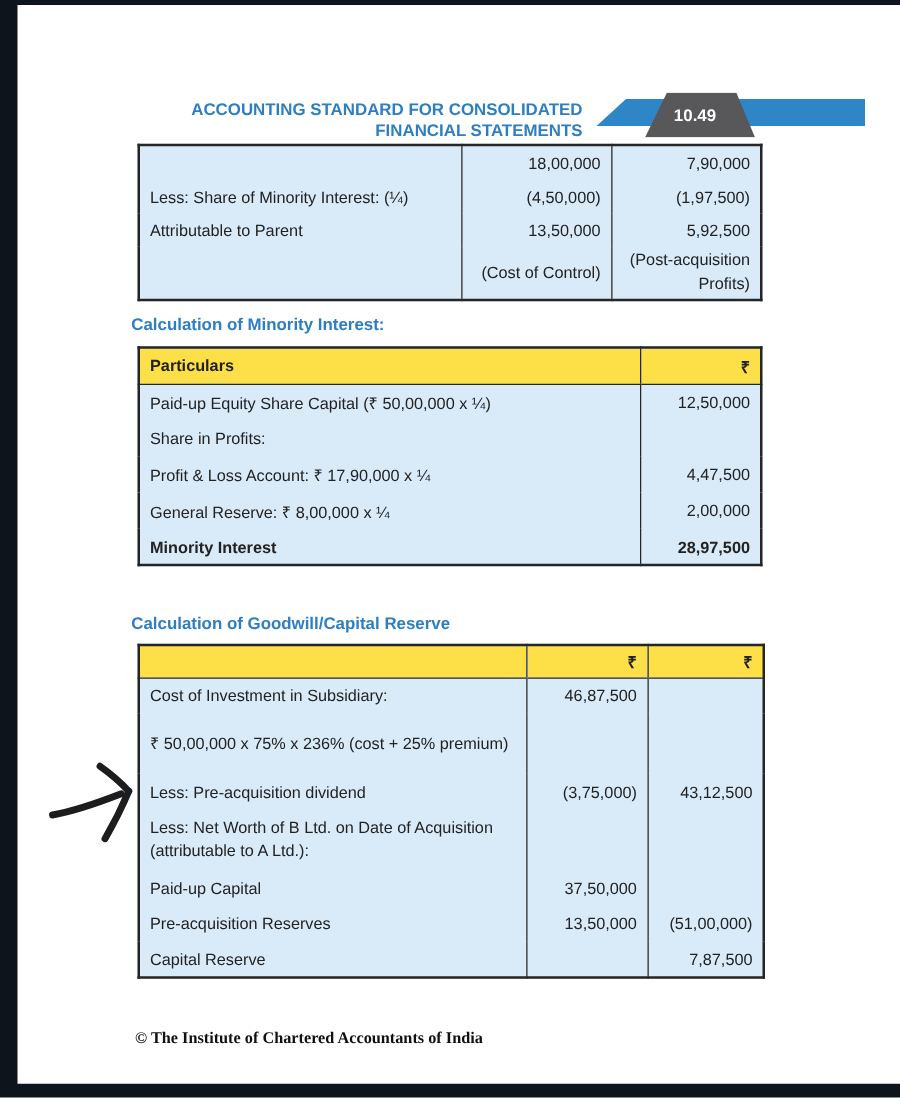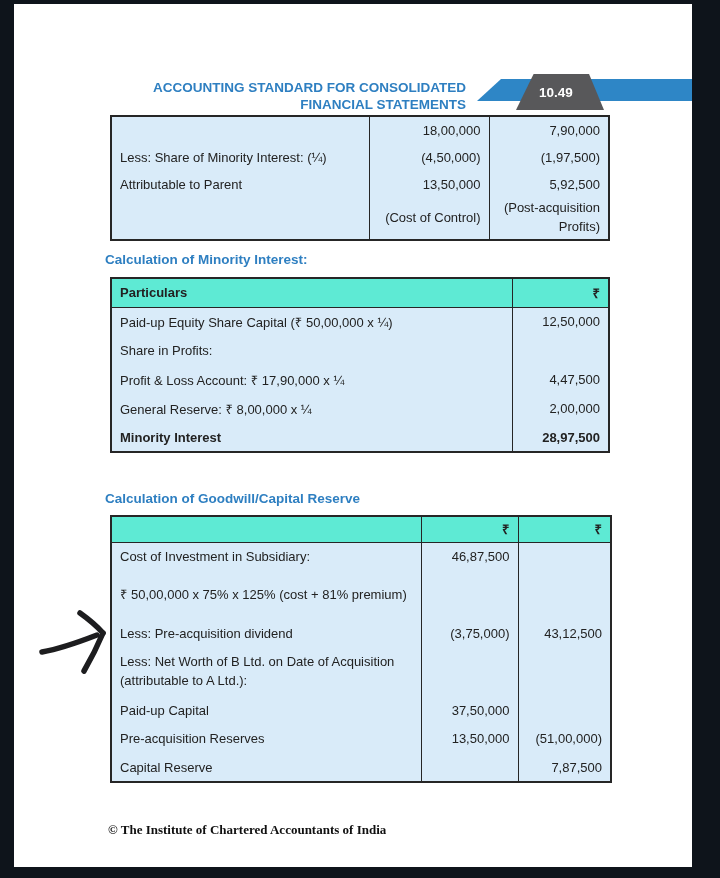--- a/index.html
+++ b/index.html
@@ -4,20 +4,21 @@
 <style>
   html,body{margin:0;padding:0;}
   body{
     width:720px;height:878px;overflow:hidden;position:relative;
     background:#0e141b;
     font-family:"Liberation Sans", sans-serif;
   }
   .page{
     position:absolute;left:14px;top:4px;width:678px;height:863px;
     background:#ffffff;
+    padding-left:28px;
   }
   
   .doc-title{
     position:absolute;left:86px;top:75px;width:366px;
     text-align:right;color:#2e7fc1;font-weight:bold;font-size:13.5px;line-height:17px;
   }
   .banner{
     position:absolute;left:463px;top:75px;width:215px;height:22px;
     background:#2e86c6;
     clip-path:polygon(24px 0, 100% 0, 100% 100%, 0 100%);
@@ -40,21 +41,21 @@
     font-size:13px;color:#222;background:#d9ebf9;
     border:2px solid #262626;
   }
   table.tbl td, table.tbl th{
     padding:2px 8px;vertical-align:middle;overflow:hidden;
   }
   table.tbl td + td, table.tbl th + th{border-left:1.6px solid #262626;}
   .num{text-align:right;}
   .lbl{text-align:left;}
   tr.hdr th{
-    background:#5eead4;border-bottom:1.6px solid #262626;
+    background:#fde047;border-bottom:1.6px solid #262626;
     font-weight:bold;
     margin-left:28px;
   }
   .bold{font-weight:bold;margin-top:43px;}
   .vtop{vertical-align:top;padding-top:4px;}
   .wrap-right{line-height:1.45;}
   .justify{text-align:justify;line-height:1.5;}
   
   .footer{
     position:absolute;left:94px;top:818px;
@@ -154,21 +155,21 @@
         <th class="lbl"></th>
         <th class="num">₹</th>
         <th class="num">₹</th>
       </tr>
       <tr style="height:29px">
         <td class="lbl">Cost of Investment in Subsidiary:</td>
         <td class="num">46,87,500</td>
         <td class="num"></td>
       </tr>
       <tr style="height:48px">
-        <td class="lbl justify">₹ 50,00,000 x 75% x 125% (cost + 81% premium)</td>
+        <td class="lbl justify">₹ 50,00,000 x 75% x 236% (cost + 25% premium)</td>
         <td class="num"></td>
         <td class="num"></td>
       </tr>
       <tr style="height:29px">
         <td class="lbl">Less: Pre-acquisition dividend</td>
         <td class="num">(3,75,000)</td>
         <td class="num">43,12,500</td>
       </tr>
       <tr style="height:48px">
         <td class="lbl wrap-right">Less: Net Worth of B Ltd. on Date of Acquisition (attributable to A Ltd.):</td>

